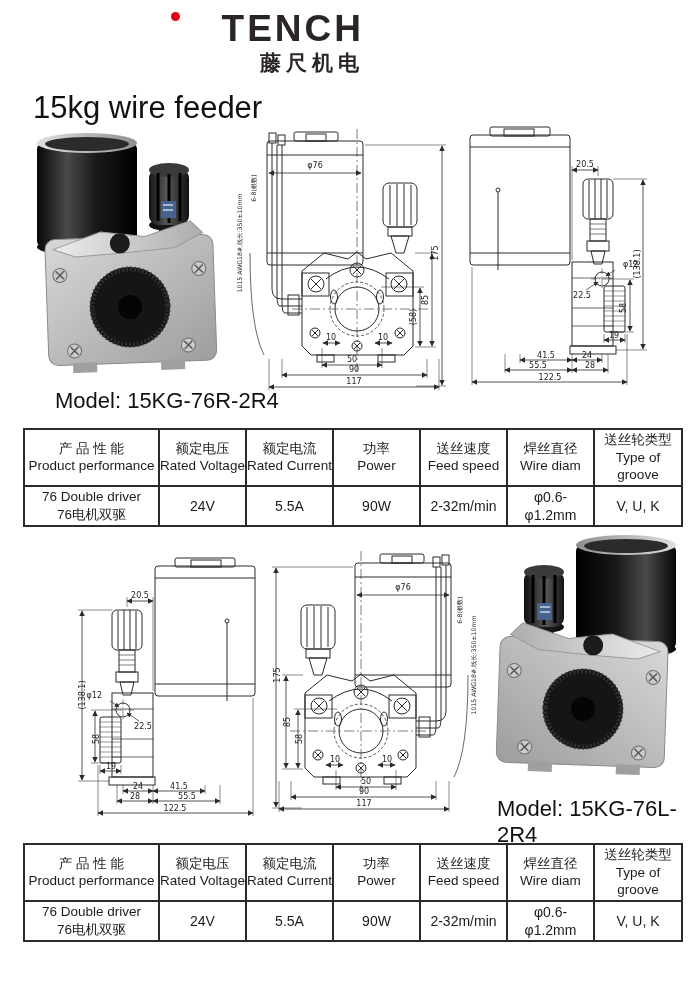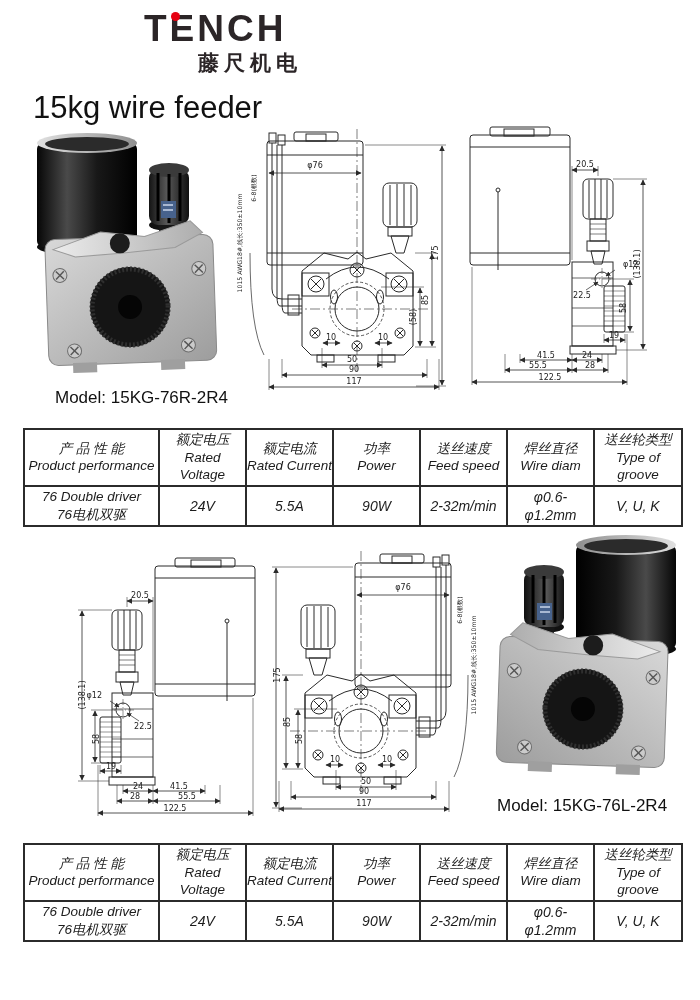--- a/index.html
+++ b/index.html
@@ -1,29 +1,29 @@
 <!DOCTYPE html>
 <html><head>
 <meta charset="utf-8">
 <style>
   html,body{margin:0;padding:0;background:#fff;}
   .page{position:relative;width:700px;height:1000px;background:#fff;overflow:hidden;
         font-family:"Liberation Sans","DejaVu Sans",sans-serif;color:#1c1c1c;}
   
-  .logo{position:absolute;left:144px;top:10px;width:220px;}
+  .logo{position:absolute;left:144px;top:10px;width:220px;text-align:right;}
   .brand{font-weight:900;font-size:37px;letter-spacing:3px;color:#2b2527;line-height:1;}
   .logo-dot{position:absolute;left:27px;top:2px;width:9px;height:9px;border-radius:50%;}
   .logo-sub{margin:2px 0 0 54px;font-size:21px;font-weight:600;letter-spacing:5px;color:#2b2527;}
   
   .title{position:absolute;left:33px;top:90px;font-size:31px;color:#111;}
-  .model{position:absolute;font-size:17px;color:#111;}
+  .model{position:absolute;font-size:22px;color:#111;}
   .model-r{left:55px;top:388px;}
   .model-l{left:497px;top:796px;}
   
-  .spec-table{position:absolute;left:23px;width:658px;border-collapse:collapse;table-layout:fixed;font-style:italic;}
+  .spec-table{position:absolute;left:23px;width:658px;border-collapse:collapse;table-layout:fixed;}
   .spec-table td{border:2px solid #2b2b2b;text-align:center;vertical-align:middle;padding:1px 0;line-height:1.3;}
   .spec-table .hrow td{height:42px;}
   .spec-table .drow td{height:36px;font-size:14px;}
   .zh{font-size:13.5px;} .en{font-size:13.5px;}
   
   .fig{position:absolute;}
   svg text{font-family:"DejaVu Sans","Liberation Sans",sans-serif;font-size:8px;fill:#222;}
   svg text.tiny{font-size:6.2px;}
   .hidden-defs{position:absolute;width:0;height:0;}
 </style>

